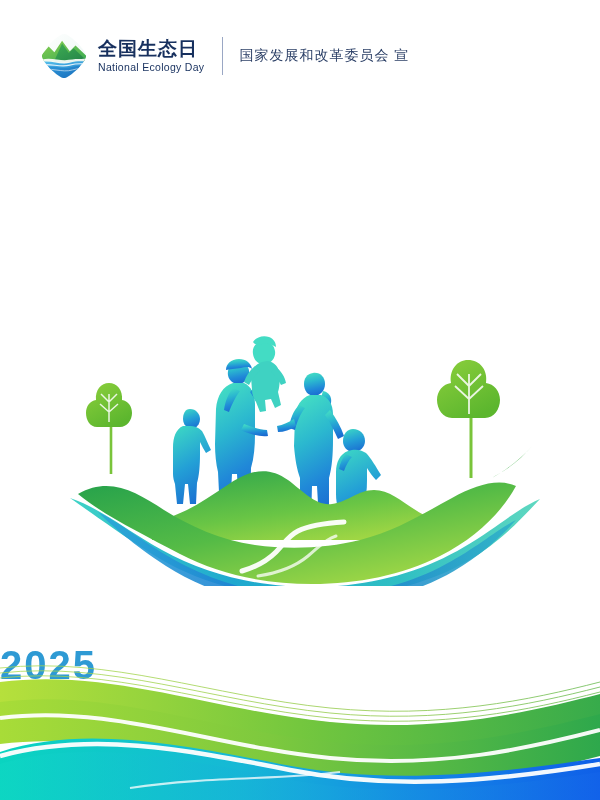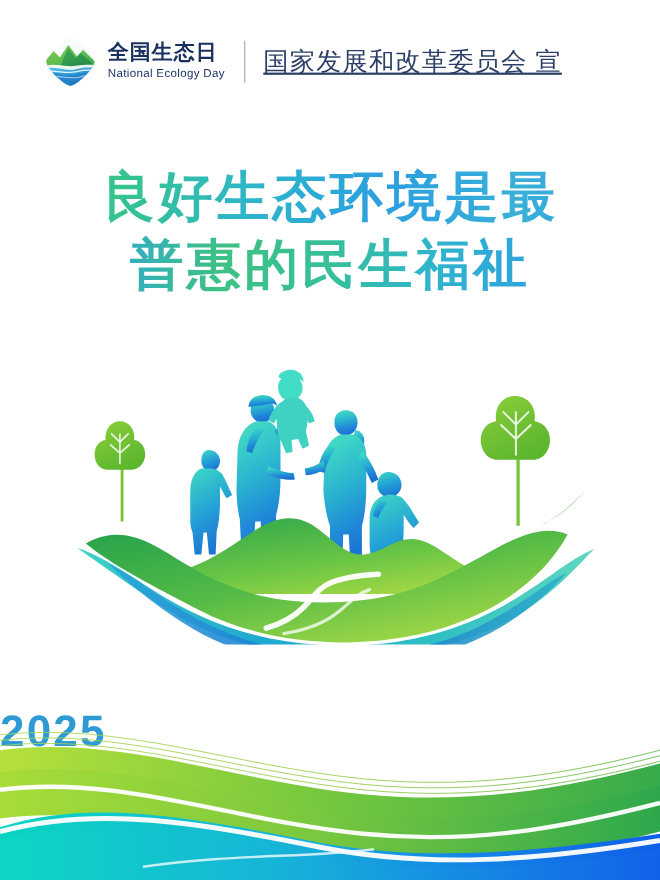--- a/index.html
+++ b/index.html
@@ -47,25 +47,24 @@
     line-height:1.3;
     margin-top:1px;
   }
   #divider {
     width:1px;
     height:38px;
     background:#9aa7c4;
     margin:0 16px 0 18px;
   }
   #org {
-    font-size:23px;
+    font-size:14px;
     color:#2b3f66;
     letter-spacing:1px;
     white-space:nowrap;
-    text-decoration:underline;
   }
 
   
   #title {
     position:absolute;
     left:0; right:0; top:148px;
     text-align:center;
   }
   .tline {
     font-size:49px;
@@ -171,24 +170,20 @@
 
     <div id="logo-text">
       <div id="logo-cn">全国生态日</div>
       <div id="logo-en">National Ecology Day</div>
     </div>
 
     <div id="divider"></div>
     <div id="org">国家发展和改革委员会 宣</div>
   </div>
 
-  <div id="title">
-    <span class="tline l1">良好生态环境是最</span>
-    <span class="tline l2">普惠的民生福祉</span>
-  </div>
 
   <svg id="illus" viewBox="0 0 520 260">
     <defs>
       <linearGradient id="figG" x1="0.35" y1="0" x2="0.55" y2="1">
         <stop offset="0" stop-color="#43dcc4"></stop>
         <stop offset="0.35" stop-color="#2bb8cf"></stop>
         <stop offset="0.7" stop-color="#2088d8"></stop>
         <stop offset="1" stop-color="#1a6ad0"></stop>
       </linearGradient>
       <linearGradient id="figG2" x1="0.3" y1="0" x2="0.6" y2="1">

